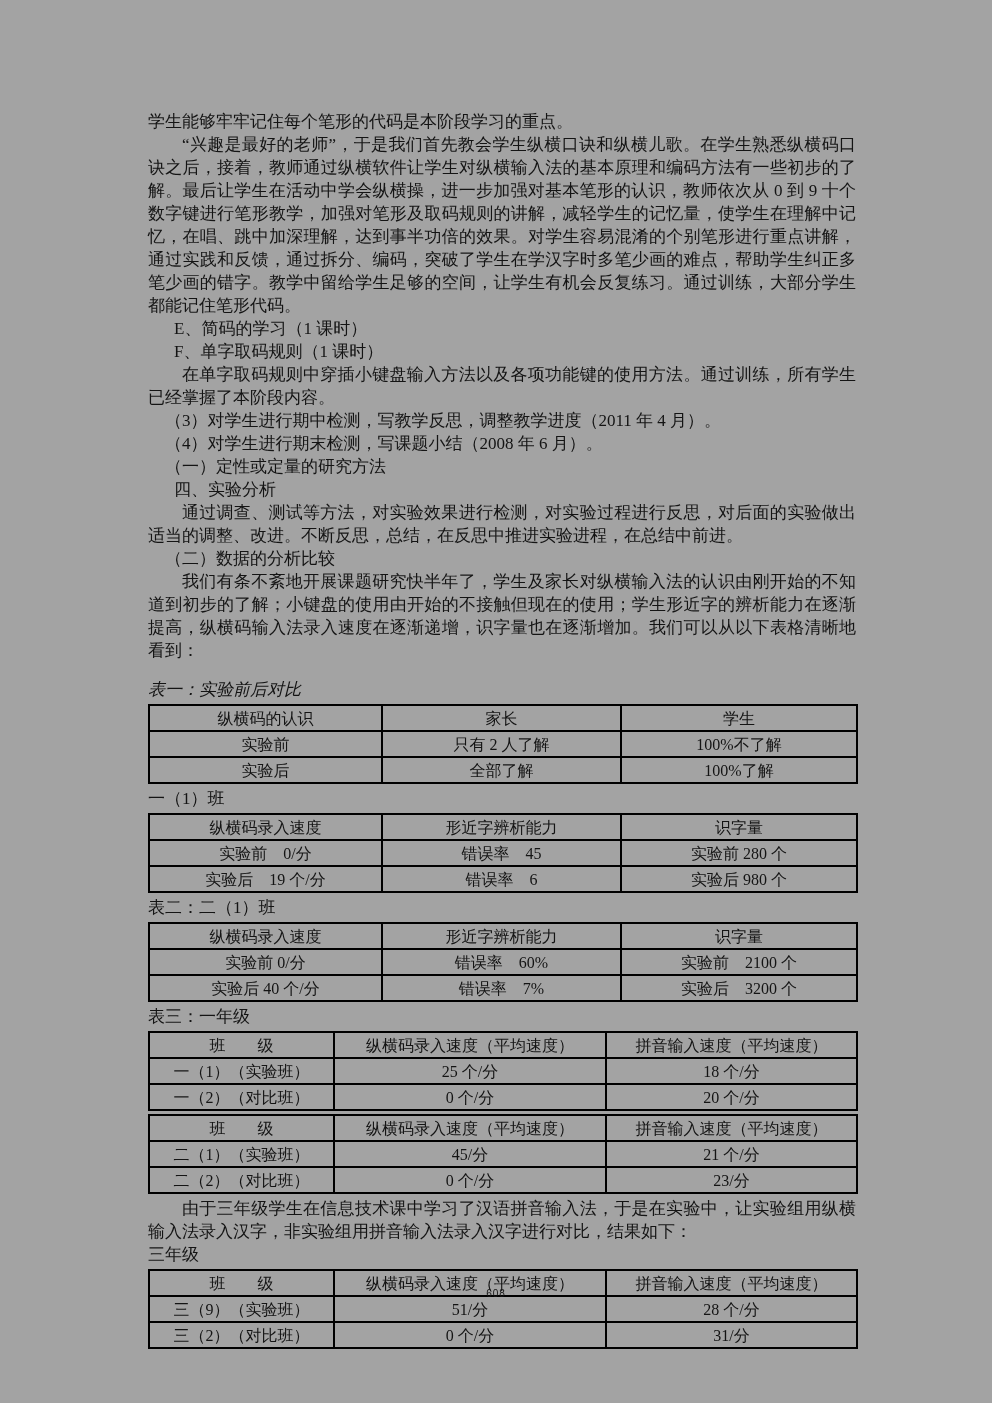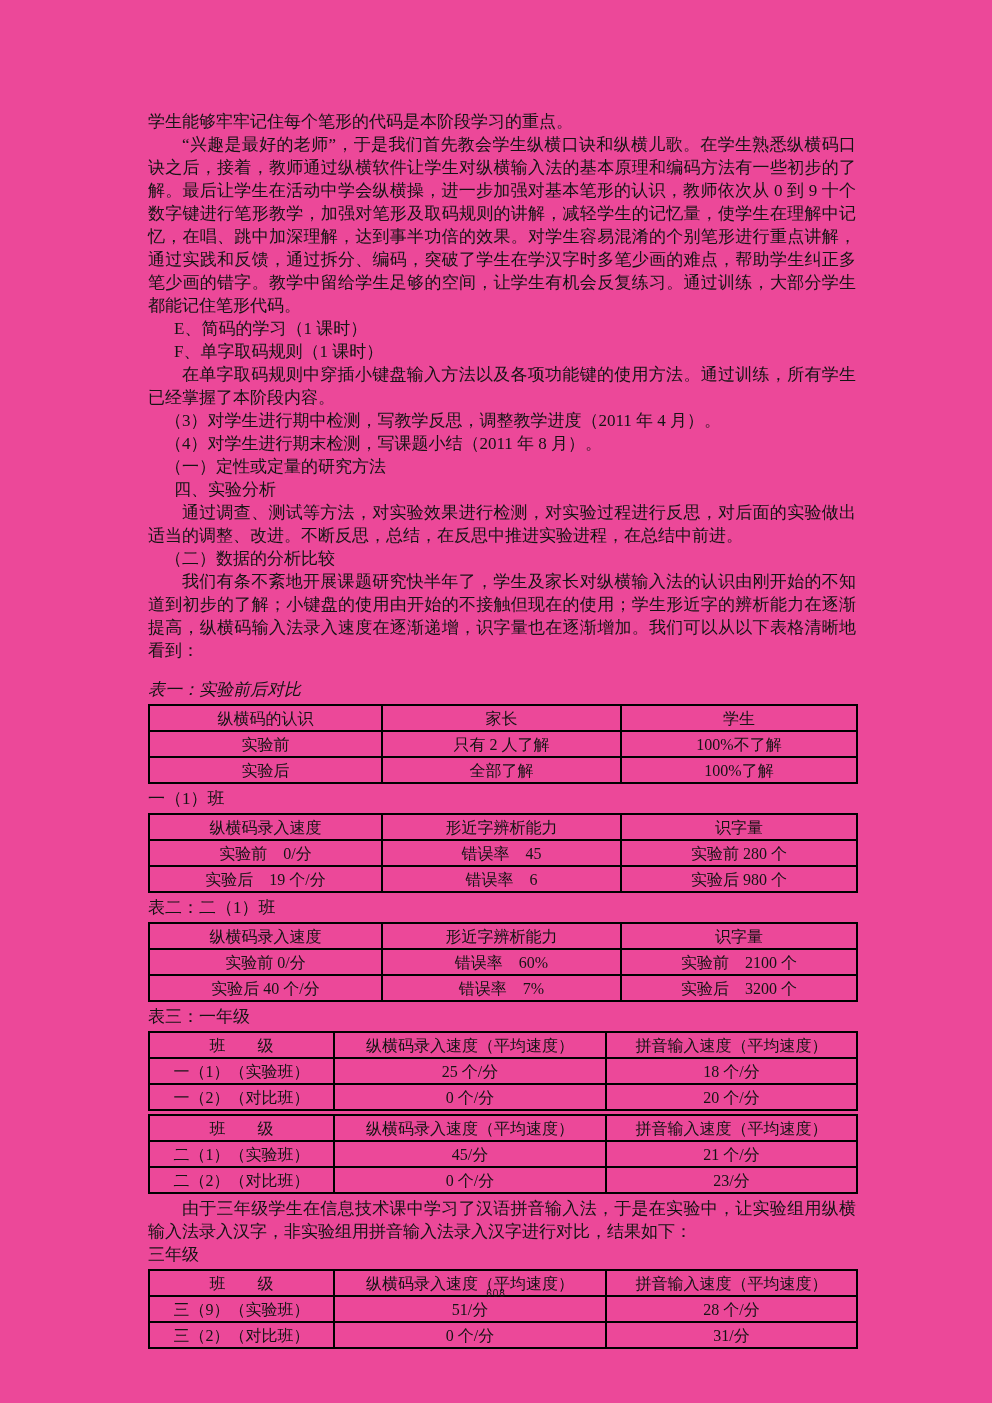--- a/index.html
+++ b/index.html
@@ -2,21 +2,21 @@
 <html><head>
 <meta charset="utf-8">
 <style>
   * { margin:0; padding:0; box-sizing:border-box; }
   html,body { background:#ffffff; }
   body {
     width:992px; height:1403px; position:relative; overflow:hidden;
     font-family:"Liberation Serif","DejaVu Serif",serif;
     color:#141414;
   }
-  .page { position:absolute; inset:0; background:#ec4899; }
+  .page { position:absolute; inset:0; background:#a3a3a3; }
   .content {
     position:absolute; left:148px; top:110px; width:708px;
     font-size:17px; line-height:23px;
   }
   .para { text-align:justify; text-indent:2em; }
   .flush { text-indent:0; }
   .line { white-space:pre-wrap; }
   .ind1  { padding-left:17px; }
   .ind15 { padding-left:26px; }
   .caption { margin-top:16px;font-style:italic; }
@@ -48,21 +48,21 @@
     <p class="para flush">学生能够牢牢记住每个笔形的代码是本阶段学习的重点。</p>
 
     <p class="para">“兴趣是最好的老师”，于是我们首先教会学生纵横口诀和纵横儿歌。在学生熟悉纵横码口诀之后，接着，教师通过纵横软件让学生对纵横输入法的基本原理和编码方法有一些初步的了解。最后让学生在活动中学会纵横操，进一步加强对基本笔形的认识，教师依次从 0 到 9 十个数字键进行笔形教学，加强对笔形及取码规则的讲解，减轻学生的记忆量，使学生在理解中记忆，在唱、跳中加深理解，达到事半功倍的效果。对学生容易混淆的个别笔形进行重点讲解，通过实践和反馈，通过拆分、编码，突破了学生在学汉字时多笔少画的难点，帮助学生纠正多笔少画的错字。教学中留给学生足够的空间，让学生有机会反复练习。通过训练，大部分学生都能记住笔形代码。</p>
 
     <div class="line ind15">E、简码的学习（1 课时）</div>
     <div class="line ind15">F、单字取码规则（1 课时）</div>
 
     <p class="para">在单字取码规则中穿插小键盘输入方法以及各项功能键的使用方法。通过训练，所有学生已经掌握了本阶段内容。</p>
 
     <div class="line ind1">（3）对学生进行期中检测，写教学反思，调整教学进度（2011 年 4 月）。</div>
-    <div class="line ind1">（4）对学生进行期末检测，写课题小结（2011 年 8 月）。</div>
+    <div class="line ind1">（4）对学生进行期末检测，写课题小结（2008 年 6 月）。</div>
 
     <div class="line ind1">（一）定性或定量的研究方法</div>
     <div class="line ind15">四、实验分析</div>
 
     <p class="para">通过调查、测试等方法，对实验效果进行检测，对实验过程进行反思，对后面的实验做出适当的调整、改进。不断反思，总结，在反思中推进实验进程，在总结中前进。</p>
 
     <div class="line ind1">（二）数据的分析比较</div>
 
     <p class="para">我们有条不紊地开展课题研究快半年了，学生及家长对纵横输入法的认识由刚开始的不知道到初步的了解；小键盘的使用由开始的不接触但现在的使用；学生形近字的辨析能力在逐渐提高，纵横码输入法录入速度在逐渐递增，识字量也在逐渐增加。我们可以从以下表格清晰地看到：</p>
 

